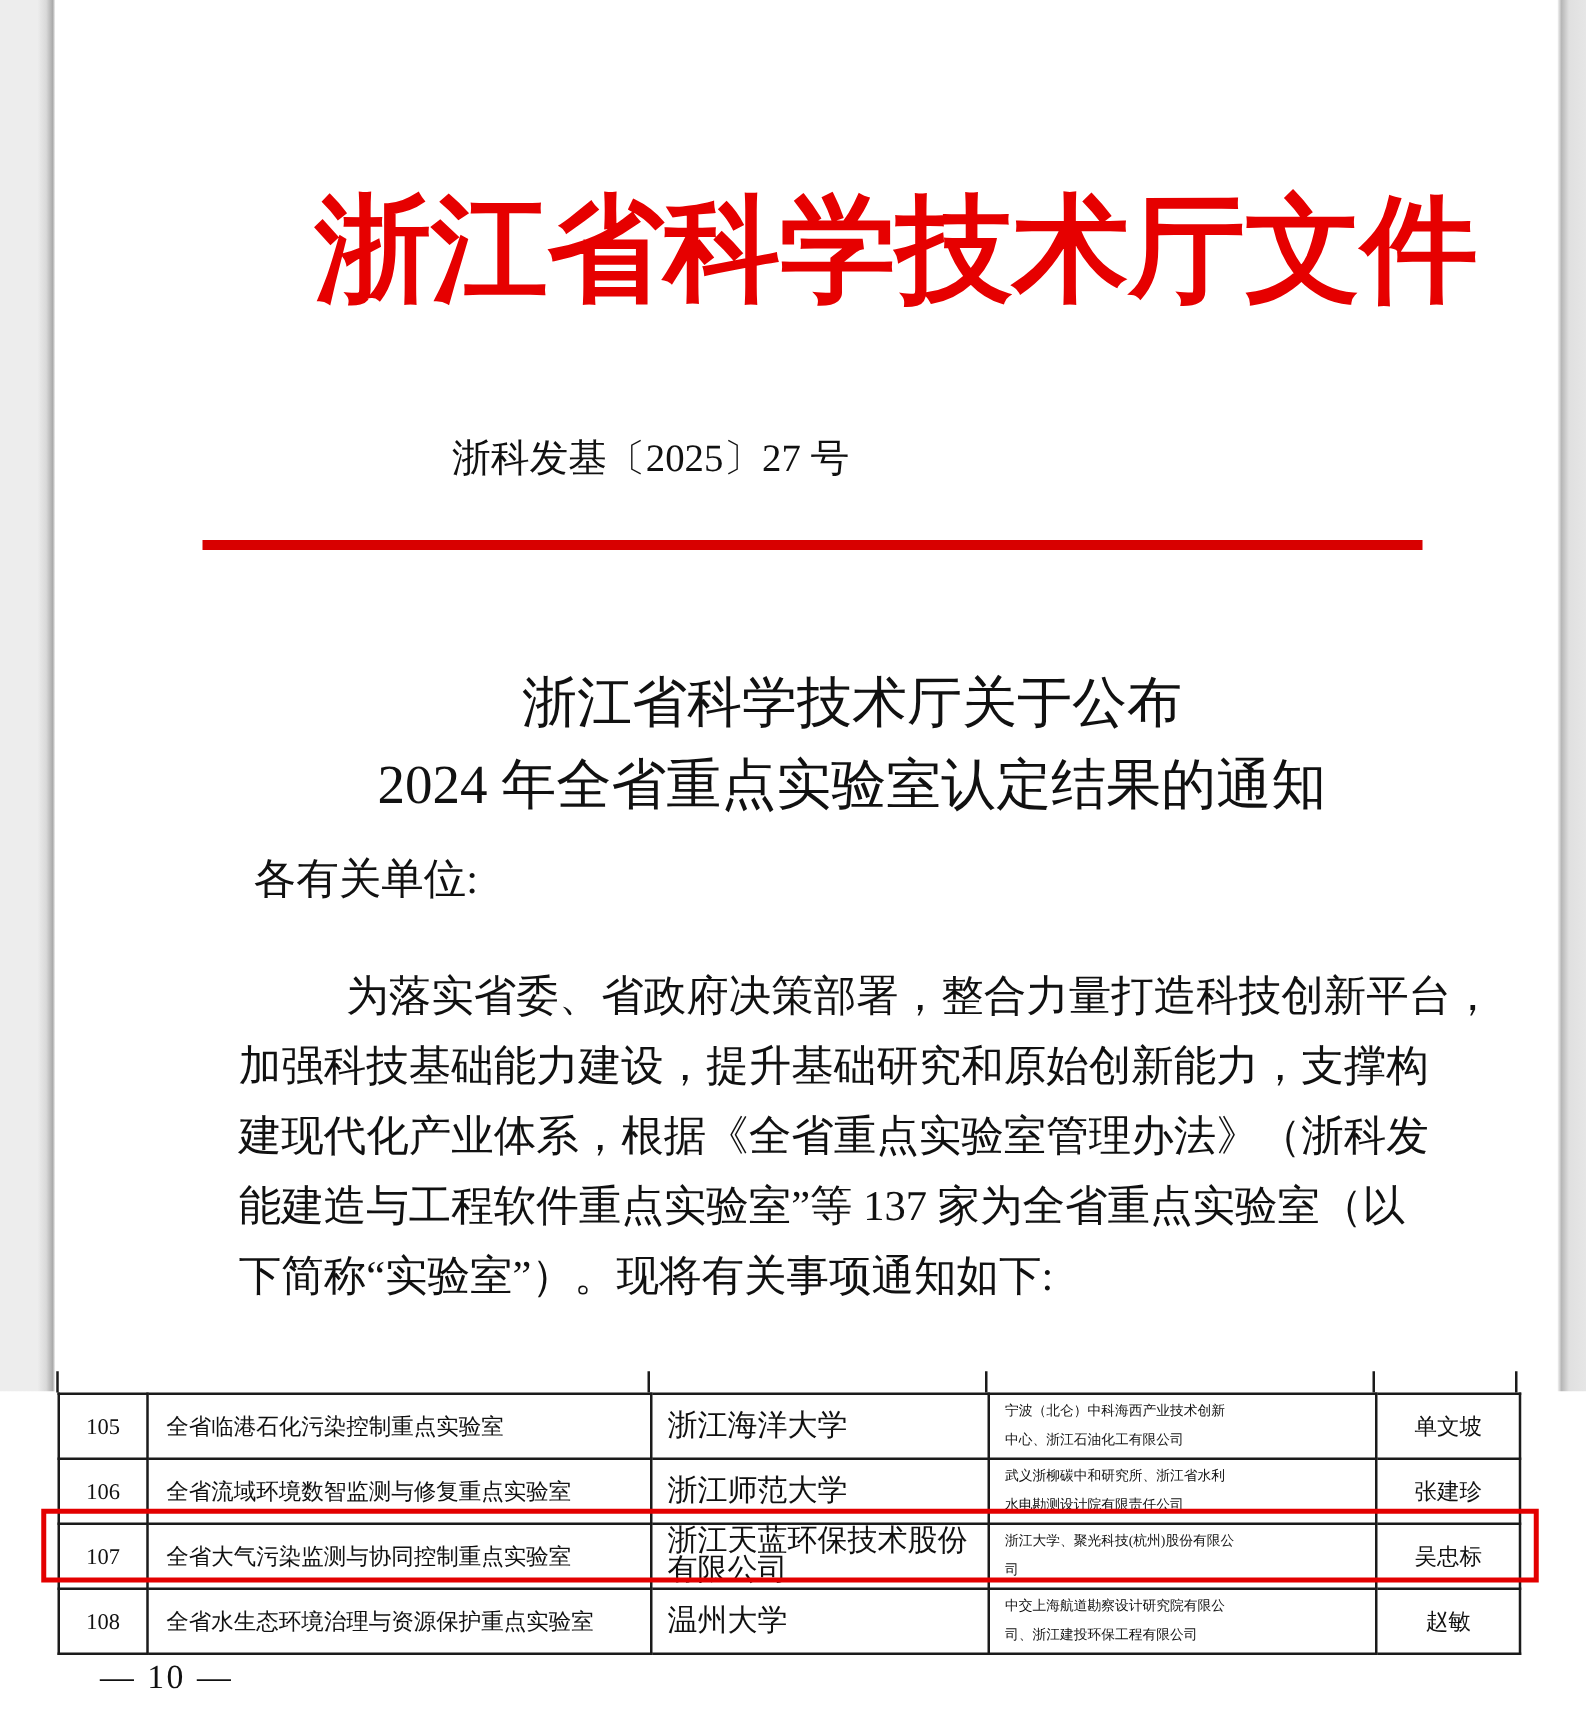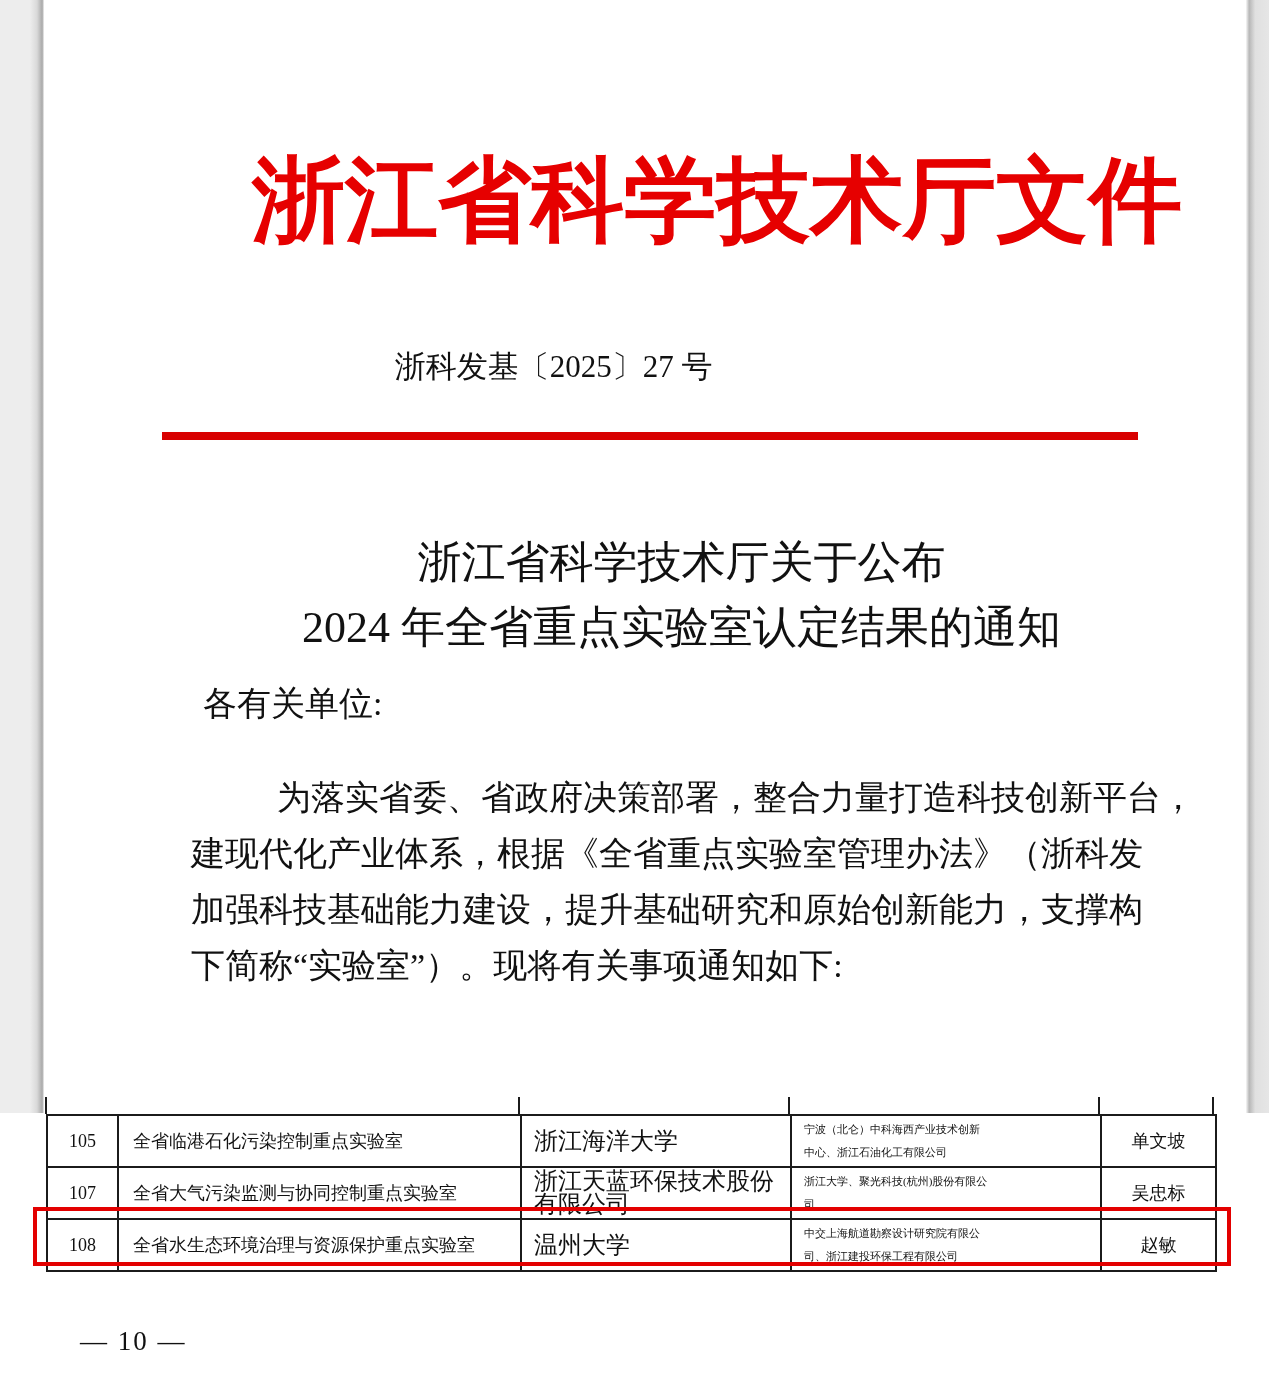--- a/index.html
+++ b/index.html
@@ -19,21 +19,21 @@
     background:linear-gradient(90deg,#f7f7f7 0%,#b7b7b7 14%,#e0e0e0 40%,#e6e6e6 100%);
   }
   
   .doc-title{
     left:44px;top:145px;width:1138px;text-align:right;
     font-size:93px;font-weight:bold;line-height:1.2;letter-spacing:0px;
     white-space:nowrap;
   }
   .doc-number{
     left:44px;top:348px;width:953px;text-align:center;
-    font-size:31px;line-height:1.25;white-space:nowrap;margin-left:33px;
+    font-size:31px;line-height:1.25;white-space:nowrap;
   }
   .red-rule{
     left:162px;top:432px;width:976px;height:8px;
   }
   .notice-title{
     left:179px;top:530px;width:1005px;text-align:center;
     font-size:44px;font-weight:normal;line-height:65px;white-space:nowrap;
   }
   .salutation{
     left:203px;top:681px;font-size:34px;line-height:46px;white-space:nowrap;
@@ -88,22 +88,23 @@
 
 <div class="abs notice-title">
   <div>浙江省科学技术厅关于公布</div>
   <div>2024 年全省重点实验室认定结果的通知</div>
 </div>
 
 <div class="abs salutation">各有关单位:</div>
 
 <div class="abs body-text">
   <div class="line first">为落实省委、省政府决策部署，整合力量打造科技创新平台，</div>
+  <div class="line">加强科技基础能力建设，提升基础研究和原始创新能力，支撑构</div>
   <div class="line">建现代化产业体系，根据《全省重点实验室管理办法》（浙科发</div>
-  <div class="line">加强科技基础能力建设，提升基础研究和原始创新能力，支撑构</div>
+  <div class="line">能建造与工程软件重点实验室”等 137 家为全省重点实验室（以</div>
   <div class="line">下简称“实验室”）。现将有关事项通知如下:</div>
 </div>
 
 <div class="abs col-stub" style="left:45px;"></div>
 <div class="abs col-stub" style="left:518px;"></div>
 <div class="abs col-stub" style="left:788px;"></div>
 <div class="abs col-stub" style="left:1098px;"></div>
 <div class="abs col-stub" style="left:1212px;"></div>
 
 <table class="lab-table">
@@ -117,20 +118,28 @@
   <tbody>
       <tr>
         <td class="num">105</td>
         <td class="lab">全省临港石化污染控制重点实验室</td>
         <td class="inst">浙江海洋大学</td>
         <td class="partners">宁波（北仑）中科海西产业技术创新
 中心、浙江石油化工有限公司</td>
         <td class="director">单文坡</td>
       </tr>
       <tr>
+        <td class="num">106</td>
+        <td class="lab">全省流域环境数智监测与修复重点实验室</td>
+        <td class="inst">浙江师范大学</td>
+        <td class="partners">武义浙柳碳中和研究所、浙江省水利
+水电勘测设计院有限责任公司</td>
+        <td class="director">张建珍</td>
+      </tr>
+      <tr>
         <td class="num">107</td>
         <td class="lab">全省大气污染监测与协同控制重点实验室</td>
         <td class="inst">浙江天蓝环保技术股份有限公司</td>
         <td class="partners">浙江大学、聚光科技(杭州)股份有限公
 司</td>
         <td class="director">吴忠标</td>
       </tr>
       <tr>
         <td class="num">108</td>
         <td class="lab">全省水生态环境治理与资源保护重点实验室</td>

